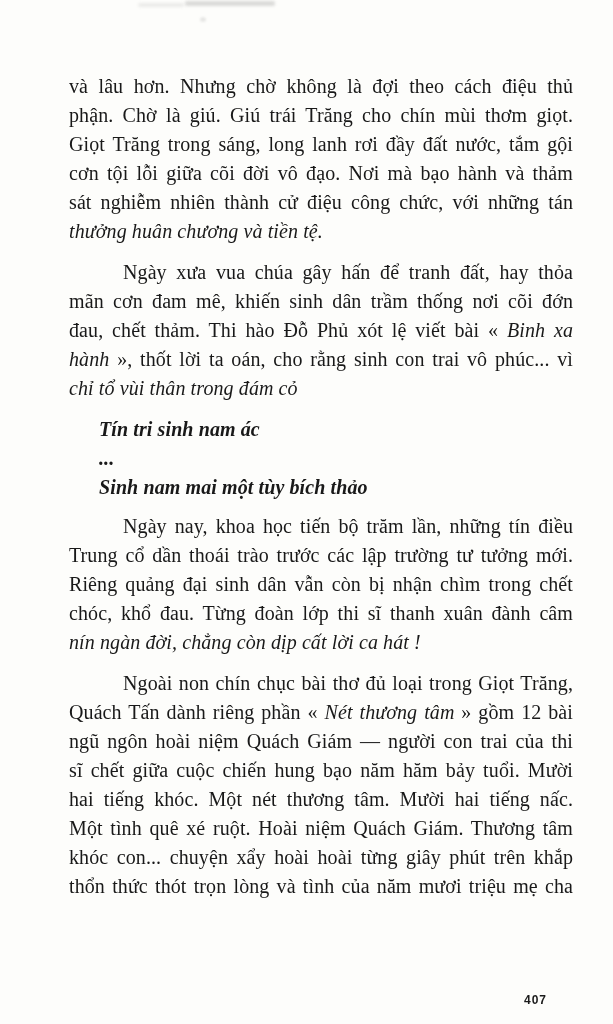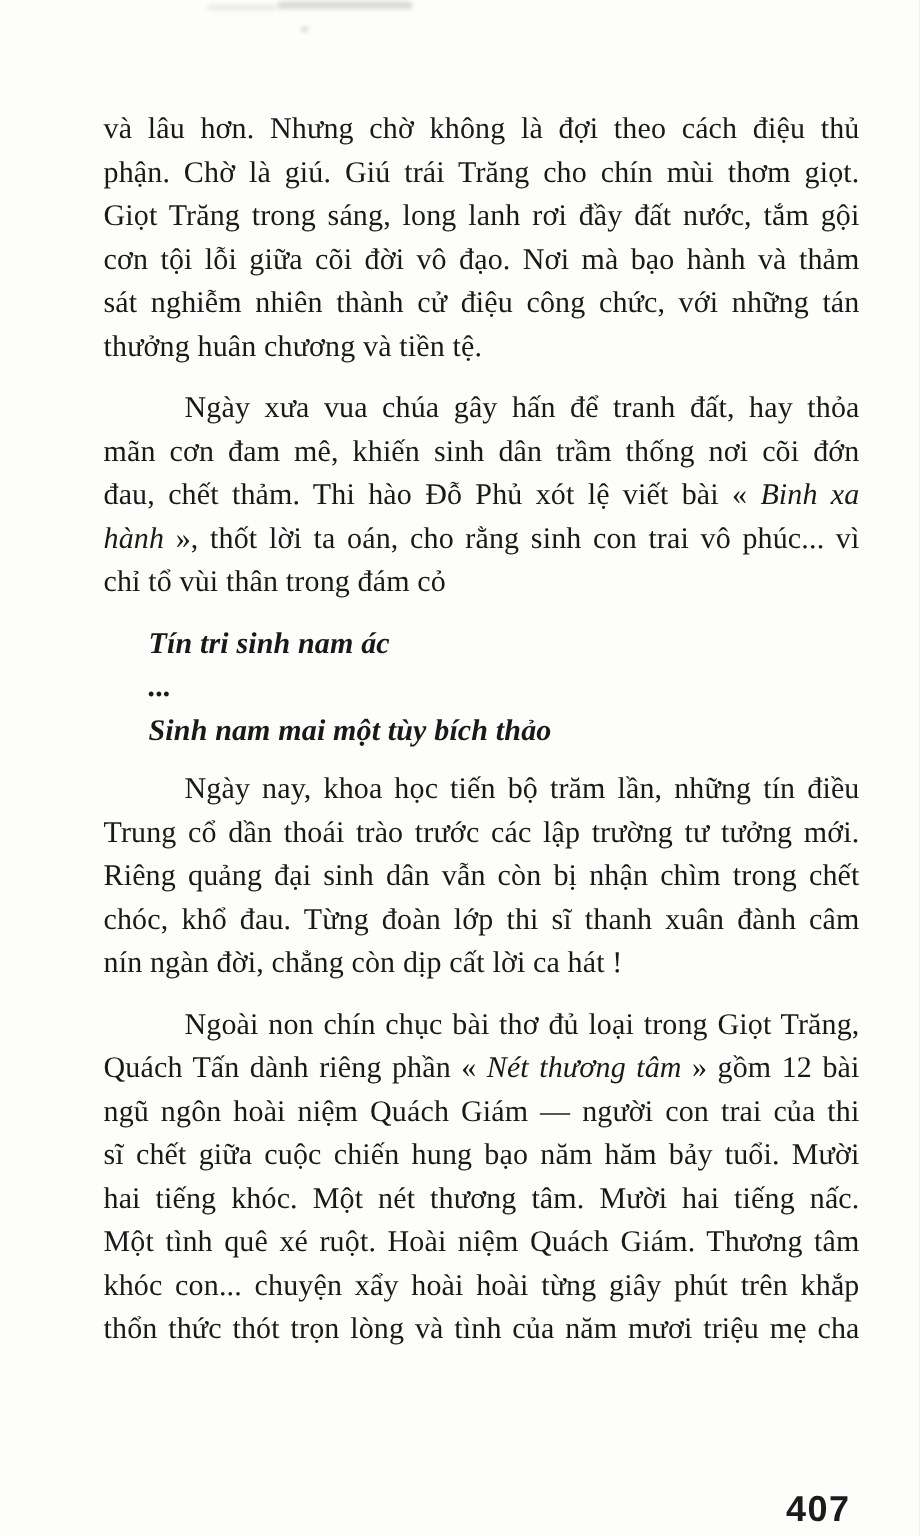--- a/index.html
+++ b/index.html
@@ -24,35 +24,35 @@
     font-size: 20px;
     line-height: 29px;
     letter-spacing: 0.1px;
   }
   .para { margin: 0 0 12px 0; }
   .tline {
     text-align: justify;
     text-align-last: justify;
     min-height: 29px;
   }
-  .tline.last { text-align-last: left; }
+  .tline.last { text-align-last: left; font-style: italic; }
   .tline.first { text-indent: 54px; }
   .it { font-style: italic; }
   .verse {
     margin: 8px 0 10px 30px;
     font-style: italic;
   }
   .verse-line { line-height: 29px; font-weight: bold; }
   .page-number {
     position: absolute;
     left: 524px;
     top: 993px;
     font-family: "Liberation Sans", sans-serif;
     font-weight: bold;
-    font-size: 24px;
+    font-size: 12px;
     letter-spacing: 1px;
     color: #1b1b1b;
   }
   
   .artifact-a {
     position: absolute;
     top: 1px; left: 185px;
     width: 90px; height: 5px;
     background: #8a8a88;
     opacity: 0.30;

